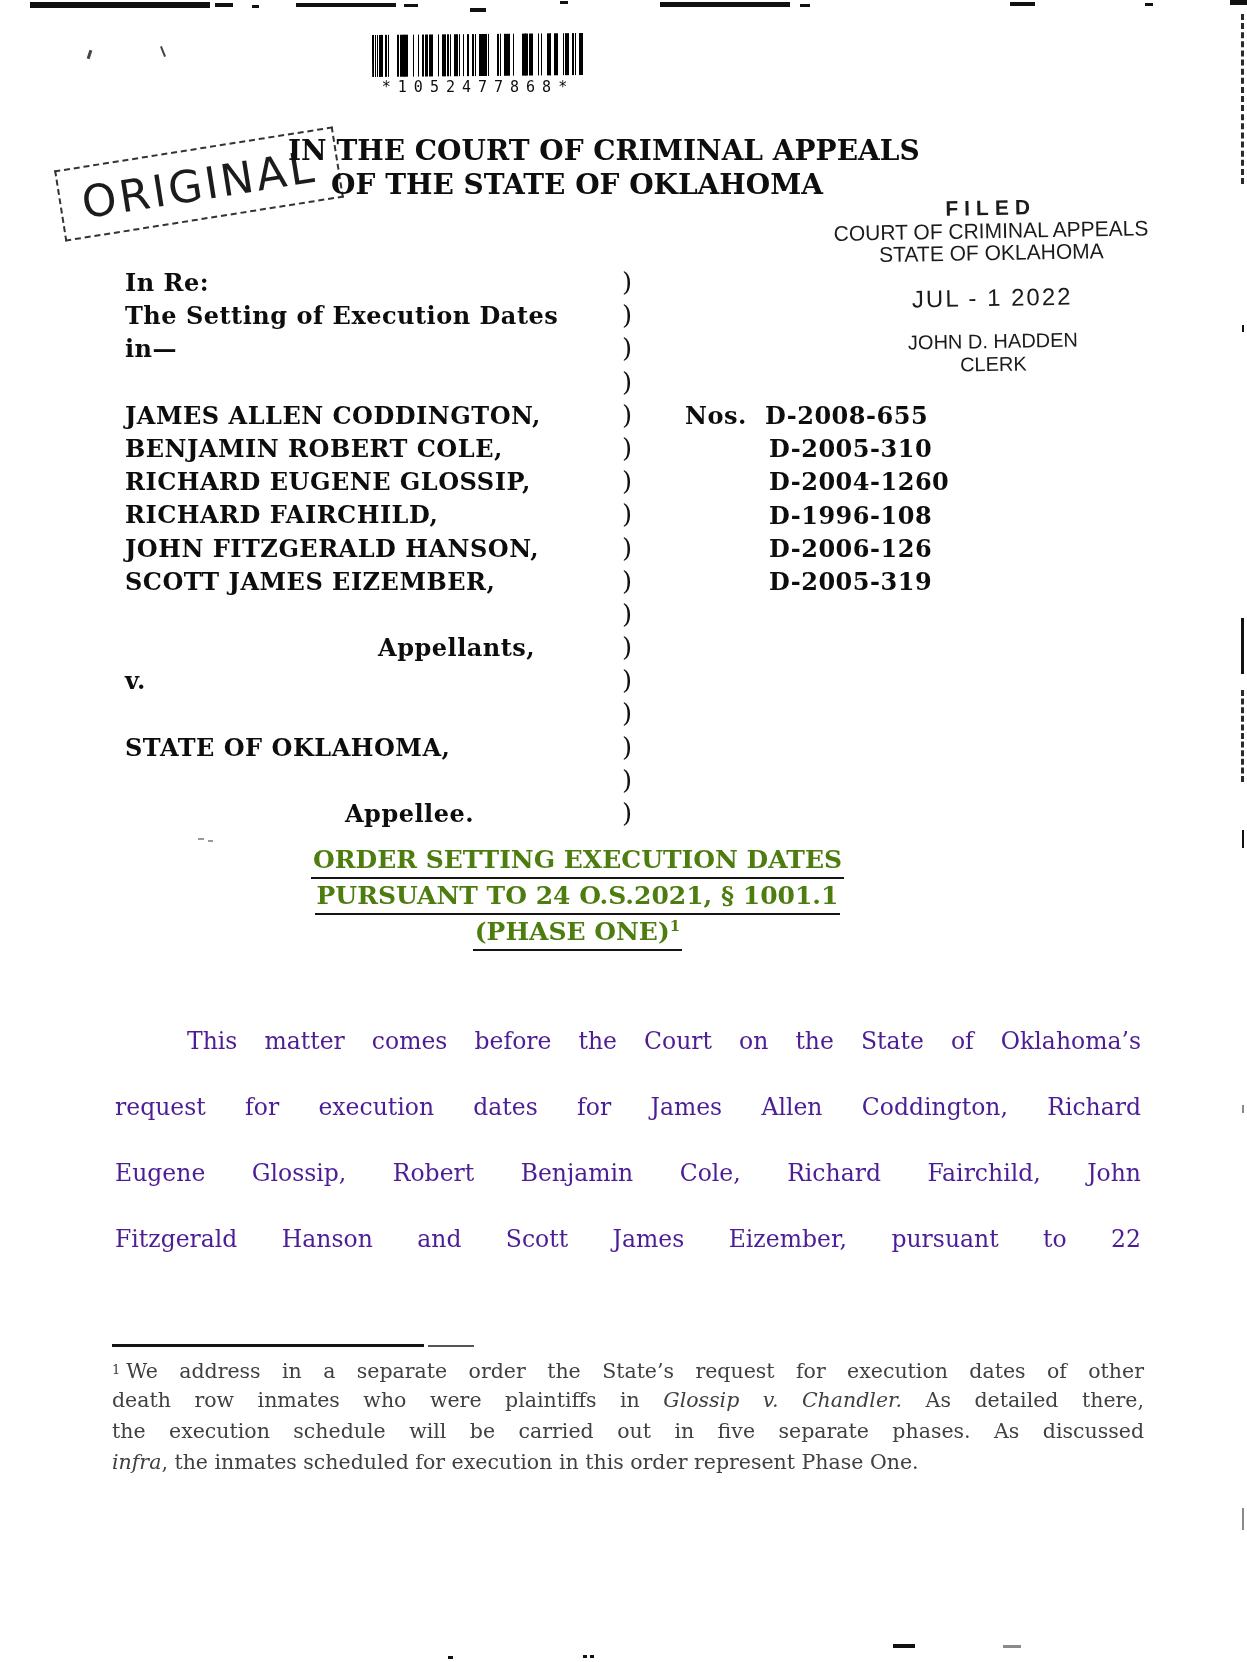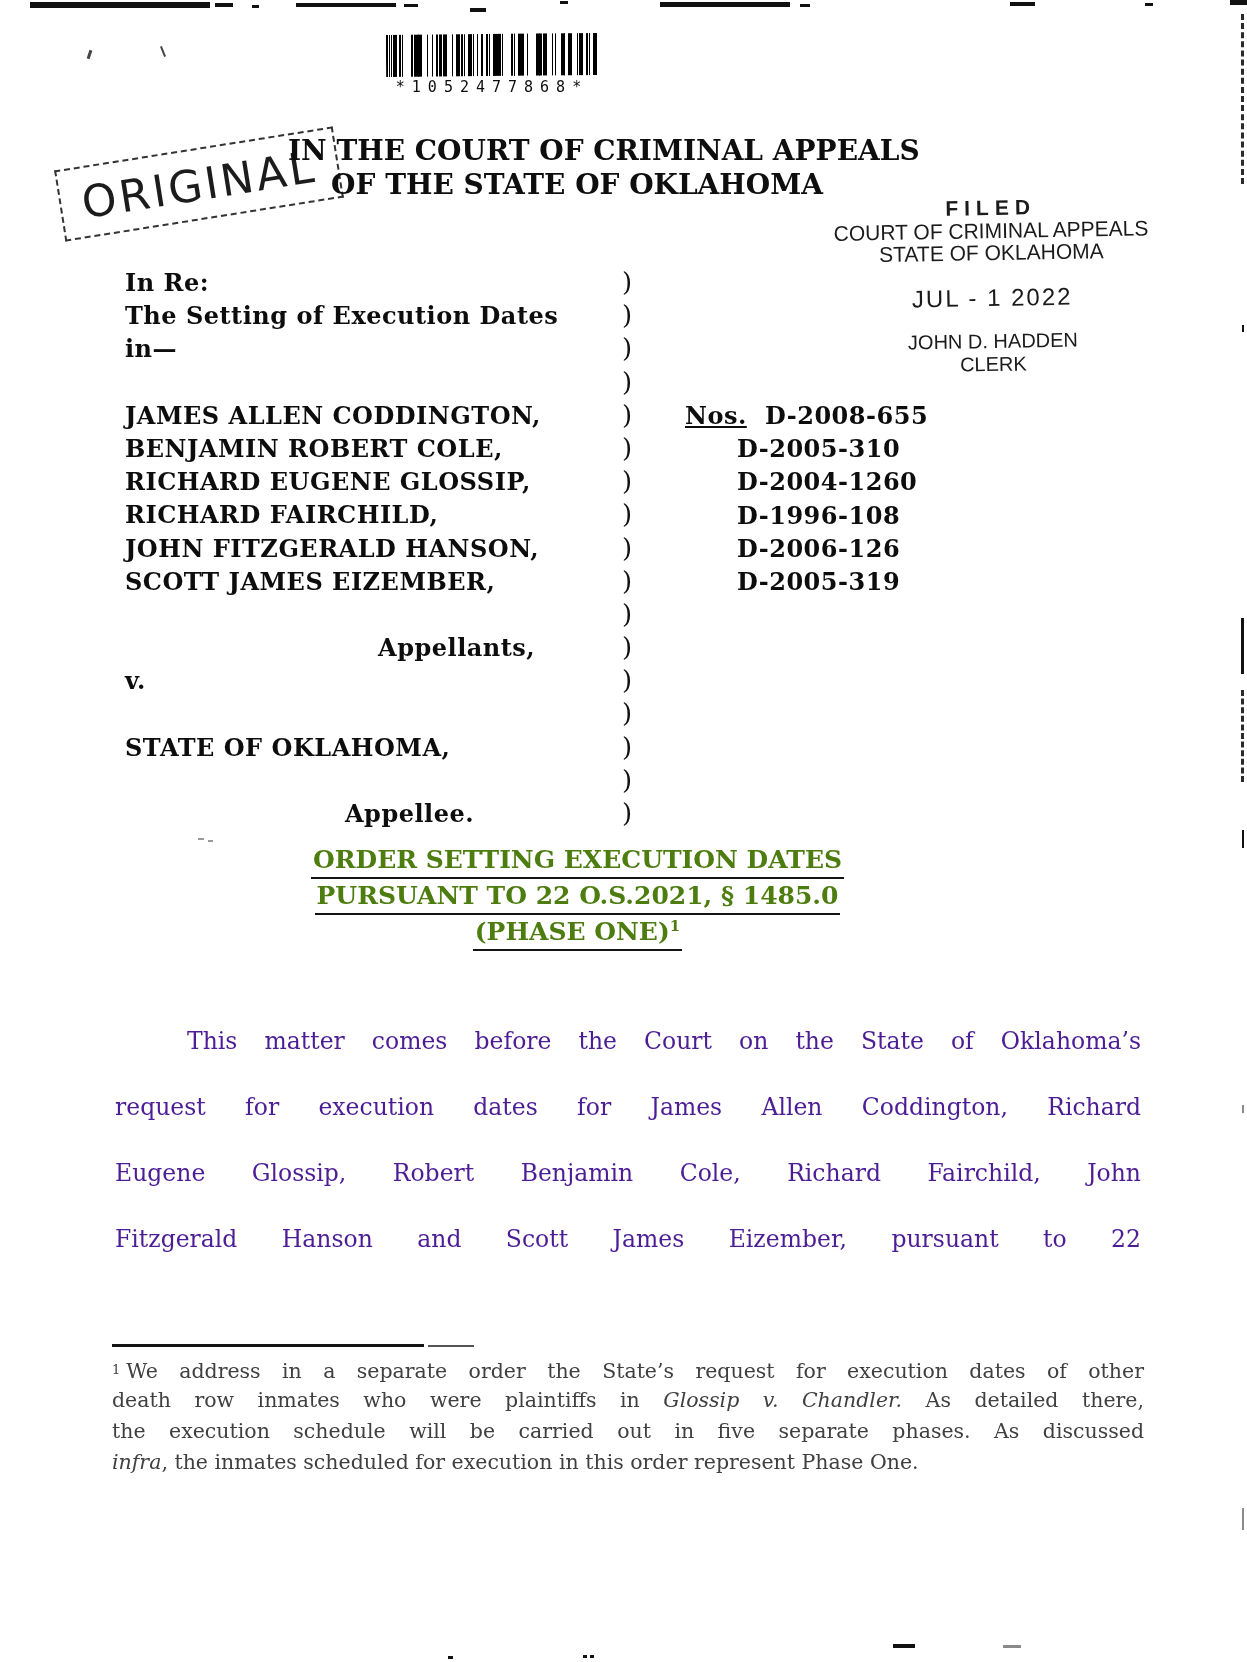--- a/index.html
+++ b/index.html
@@ -9,21 +9,21 @@
     background:#ffffff;
     overflow:hidden;
     font-family:"DejaVu Serif","Liberation Serif",serif;
     color:#141414;
   }
   
   .art{position:absolute;background:#111;}
   .art.gray{background:#8a8a8a;}
   .vdash{position:absolute;width:0;border-left:3px dashed #2a2a2a;}
   
-  .barcode{position:absolute;left:384px;top:34px;width:216px;text-align:center;}
+  .barcode{position:absolute;left:370px;top:34px;width:216px;text-align:center;}
   .barcode-bars{
     height:42px;width:212px;margin:0 auto;
     background-image:
       repeating-linear-gradient(90deg,#000 0 2px,transparent 2px 3px,#000 3px 4px,transparent 4px 7px,#000 7px 11px,transparent 11px 16px,#000 16px 17px,transparent 17px 25px),
       repeating-linear-gradient(90deg,transparent 0 5px,#000 5px 6px,transparent 6px 13px,#000 13px 15px,transparent 15px 29px,#000 29px 33px,transparent 33px 41px);
     transform:rotate(-0.6deg);
   }
   .barcode-number{
     margin-top:2px;
     font-family:"DejaVu Sans Mono",monospace;
@@ -57,22 +57,22 @@
   .filed-clerk{margin-top:18px;font-size:20px;line-height:23px;}
   
   .cap-col{position:absolute;left:125px;top:266px;font-weight:bold;font-size:24px;letter-spacing:0.5px;color:#0d0d0d;}
   .cap-line{height:33.2px;line-height:33.2px;white-space:nowrap;}
   .ind-appellants{padding-left:230px;text-align:center;}
   .ind-appellee{padding-left:220px;}
   .paren-col{position:absolute;left:622px;top:266px;font-size:26px;color:#111;}
   .paren-line{height:33.2px;line-height:33.2px;}
   .nos-col{position:absolute;left:685px;top:399px;font-weight:bold;font-size:24px;letter-spacing:0.5px;color:#0d0d0d;}
   .nos-row{height:33.2px;line-height:33.2px;white-space:nowrap;}
-  .nos-label{display:inline-block;width:80px;text-decoration:underline;}
-  .nos-row.cont{margin-left:52px;}
+  .nos-label{display:inline-block;width:80px;}
+  .nos-row.cont{margin-left:84px;}
   
   .order-title{position:absolute;left:0;top:845px;width:1155px;text-align:center;font-weight:bold;font-size:25px;color:#4d7c0f;}
   .ot-line{height:36px;line-height:30px;}
   .uline{display:inline-block;border-bottom:2.5px solid #141414;padding:0 2px 2px 2px;white-space:nowrap;}
   .sup{font-size:15px;vertical-align:super;line-height:0;}
   
   .body-text{position:absolute;left:115px;top:1008px;width:1026px;font-size:23.5px;color:#4c1d95;}
   .body-line{height:66px;line-height:66px;text-align:justify;text-align-last:justify;white-space:normal;}
   .body-line.first{padding-left:72px;}
   
@@ -193,21 +193,21 @@
     </div>
     <div class="nos-row cont"><span>D-2005-310</span></div>
     <div class="nos-row cont"><span>D-2004-1260</span></div>
     <div class="nos-row cont"><span>D-1996-108</span></div>
     <div class="nos-row cont"><span>D-2006-126</span></div>
     <div class="nos-row cont"><span>D-2005-319</span></div>
   </div>
 
   <div class="order-title">
     <div class="ot-line"><span class="uline">ORDER SETTING EXECUTION DATES</span></div>
-    <div class="ot-line"><span class="uline">PURSUANT TO 22 O.S.2021, § 1485.0</span></div>
+    <div class="ot-line"><span class="uline">PURSUANT TO 24 O.S.2021, § 1001.1</span></div>
     <div class="ot-line"><span class="uline"><span>(PHASE ONE)</span><span class="sup">1</span></span></div>
   </div>
 
   <div class="body-text">
     <div class="body-line first">This matter comes before the Court on the State of Oklahoma’s</div>
     <div class="body-line">request for execution dates for James Allen Coddington, Richard</div>
     <div class="body-line">Eugene Glossip, Robert Benjamin Cole, Richard Fairchild, John</div>
     <div class="body-line">Fitzgerald Hanson and Scott James Eizember, pursuant to 22</div>
   </div>
 

